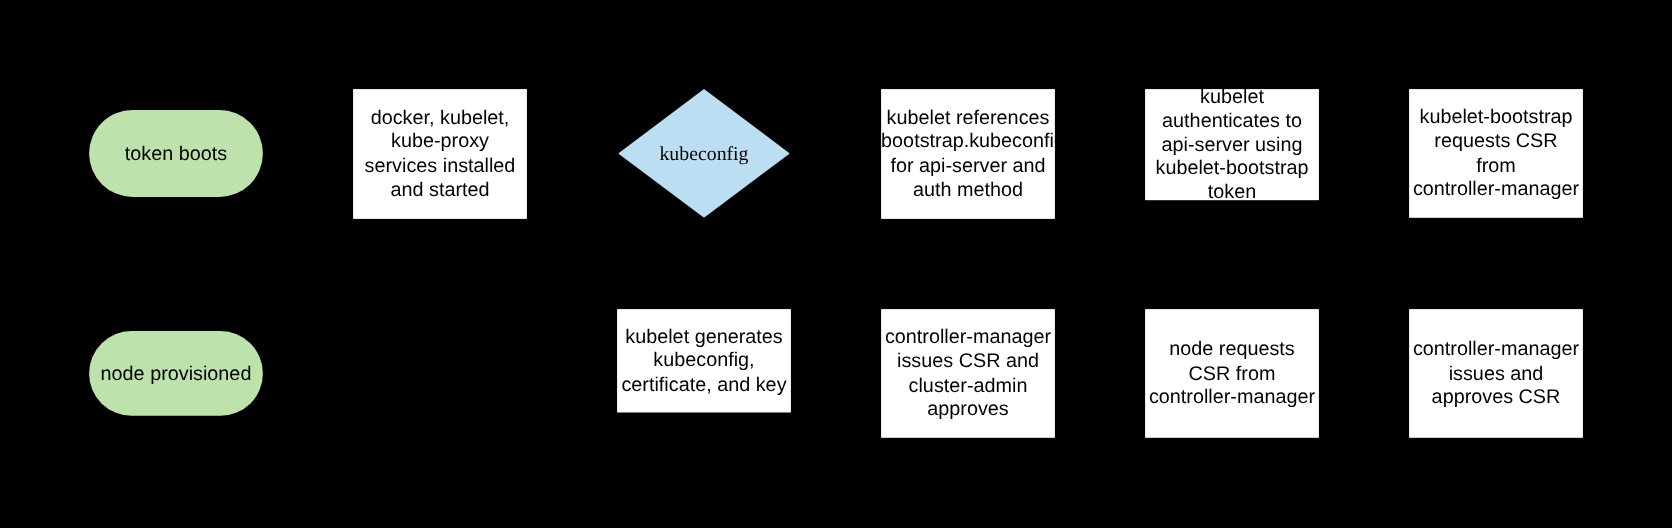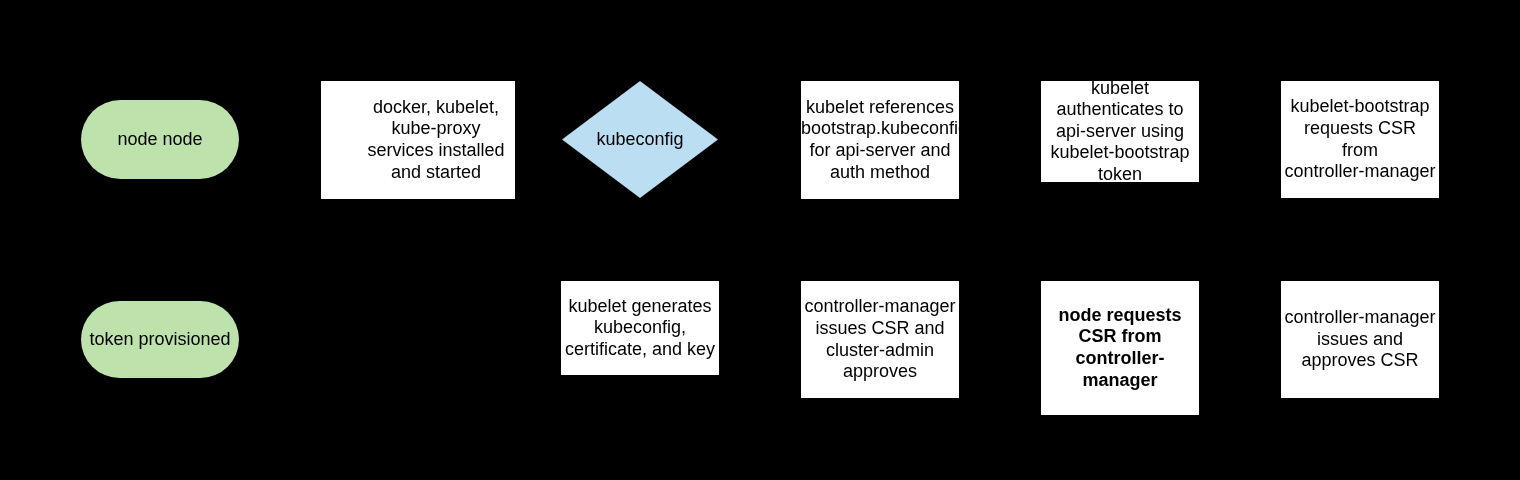--- a/index.html
+++ b/index.html
@@ -35,42 +35,43 @@
     background: #ffffff;
   }
   .terminal {
     background: #bde2ab;
     border-radius: 40px;
   }
   .decision {
     background: #bcdef2;
     clip-path: polygon(50% 0%, 100% 50%, 50% 100%, 0% 50%);
     overflow: visible;
+    font-family: Liberation Serif, serif;
   }
   
   .n1  { left: 81px;   top: 100px; width: 158px; height: 79px;  }
-  .n2  { left: 321px;  top: 81px;  width: 158px; height: 118px; padding-left: 36px; }
+  .n2  { left: 321px;  top: 81px;  width: 158px; height: 118px; }
   .n3  { left: 562px;  top: 81px;  width: 156px; height: 117px; }
   .n4  { left: 801px;  top: 81px;  width: 158px; height: 118px; justify-content: flex-end; }
   .n5  { left: 1041px; top: 81px;  width: 158px; height: 101px; }
   .n6  { left: 1281px; top: 81px;  width: 158px; height: 117px; }
   .n7  { left: 81px;   top: 301px; width: 158px; height: 77px;  }
   .n8  { left: 321px;  top: 281px; width: 158px; height: 118px; }
   .n9  { left: 561px;  top: 281px; width: 158px; height: 94px; }
   .n10 { left: 801px;  top: 281px; width: 158px; height: 117px; }
-  .n11 { left: 1041px; top: 281px; width: 158px; height: 134px; font-weight: bold; }
+  .n11 { left: 1041px; top: 281px; width: 158px; height: 117px; }
   .n12 { left: 1281px; top: 281px; width: 158px; height: 117px; }
 </style>
 </head>
 <body>
 
 <div class="canvas">
 
   <div class="shape terminal n1">
-    <span class="label">node node</span>
+    <span class="label">token boots</span>
   </div>
 
   <div class="shape process n2">
     <span class="label">docker, kubelet,
 kube-proxy
 services installed
 and started</span>
   </div>
 
   <div class="shape decision n3">
@@ -93,21 +94,21 @@
   </div>
 
   <div class="shape process n6">
     <span class="label">kubelet-bootstrap
 requests CSR
 from
 controller-manager</span>
   </div>
 
   <div class="shape terminal n7">
-    <span class="label">token provisioned</span>
+    <span class="label">node provisioned</span>
   </div>
 
 
   <div class="shape process n9">
     <span class="label">kubelet generates
 kubeconfig,
 certificate, and key</span>
   </div>
 
   <div class="shape process n10">

